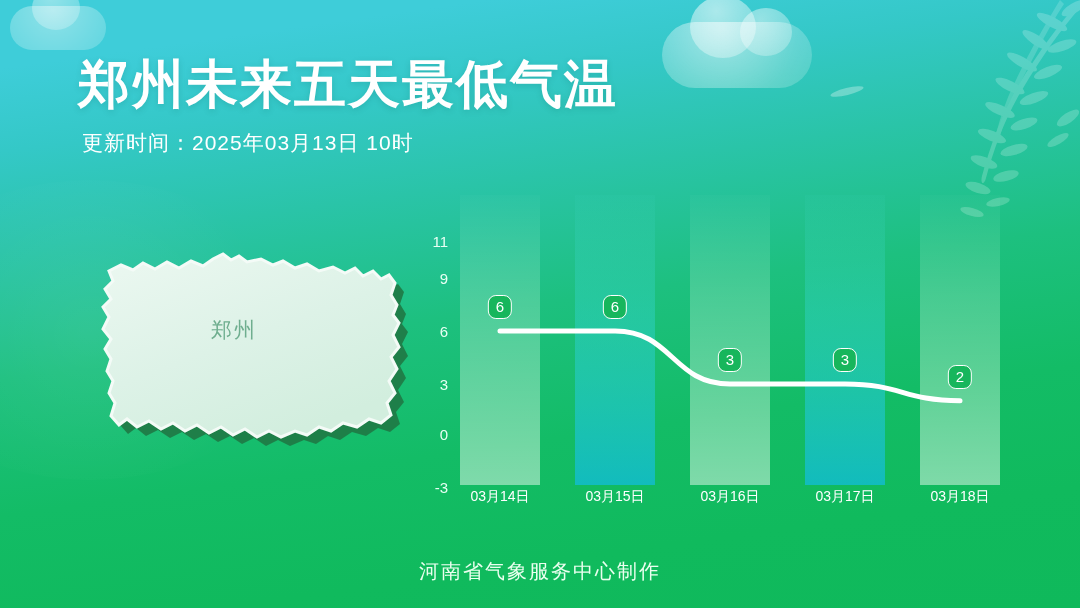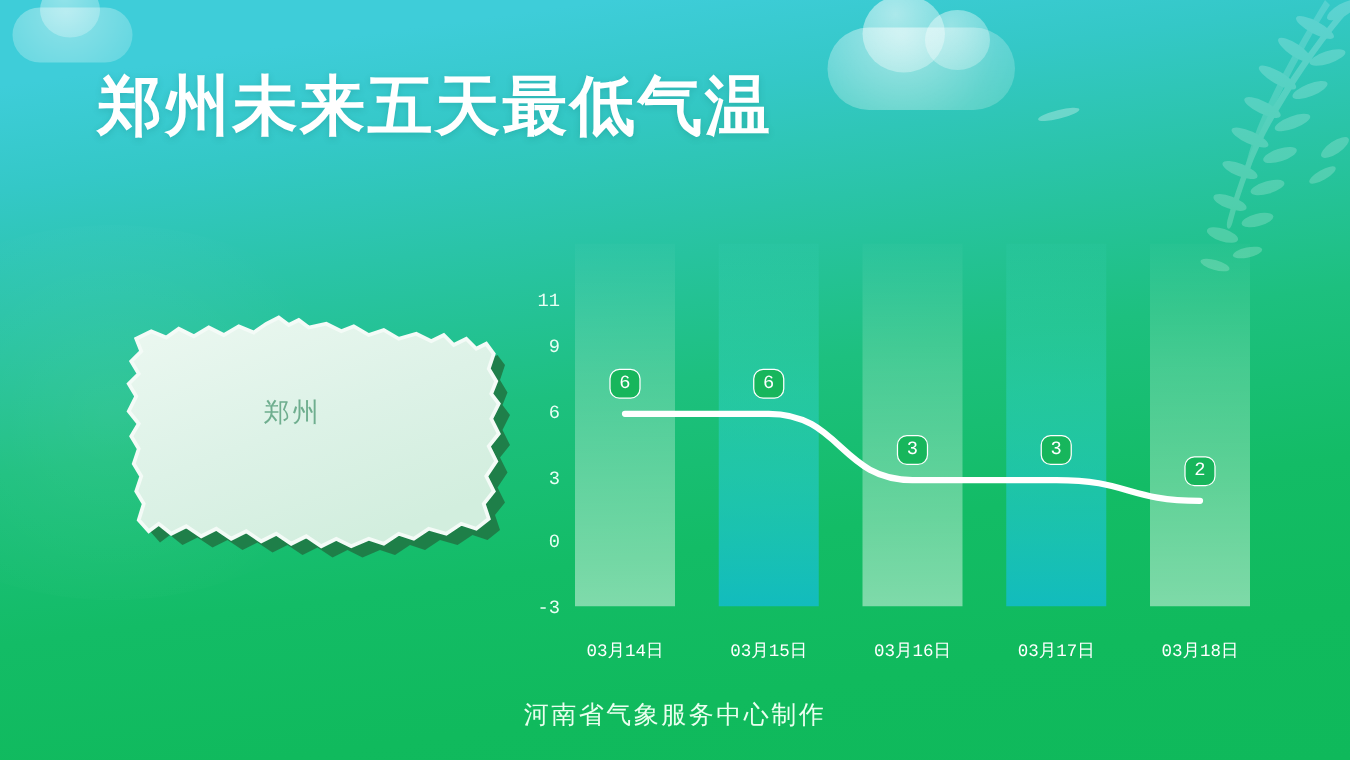--- a/index.html
+++ b/index.html
@@ -5,21 +5,21 @@
   html, body {
     margin: 0;
     padding: 0;
     background: #0f1412;
   }
   #stage {
     position: relative;
     width: 1080px;
     height: 608px;
     overflow: hidden;
-    font-family: Liberation Mono, monospace;
+    font-family: Liberation Sans, sans-serif;
     background: linear-gradient(172deg,
         #3ecdd9 0%,
         #3ecdd9 9%,
         #34c8c7 20%,
         #2ac4a8 33%,
         #1dc07f 50%,
         #13bc66 68%,
         #10ba5d 84%,
         #0fb95b 100%);
   }
@@ -117,21 +117,21 @@
   .ytick {
     position: absolute;
     width: 34px;
     text-align: right;
     font-size: 15px;
     color: #e8fff4;
     transform: translateY(-50%);
   }
   .xtick {
     position: absolute;
-    top: 512px;
+    top: 488px;
     width: 100px;
     text-align: center;
     font-size: 14px;
     color: #ffffff;
     transform: translateX(-50%);
   }
   .pt-label {
     position: absolute;
     transform: translate(-50%, -50%);
     min-width: 24px;
@@ -189,20 +189,21 @@
         <ellipse cx="88" cy="202" rx="12" ry="4" transform="rotate(-12 88 202)"></ellipse>
         <ellipse cx="62" cy="212" rx="12" ry="4" transform="rotate(16 62 212)"></ellipse>
         <ellipse cx="164" cy="8" rx="14" ry="5" transform="rotate(-30 164 8)"></ellipse>
         <ellipse cx="158" cy="118" rx="13" ry="5" transform="rotate(-34 158 118)"></ellipse>
         <ellipse cx="148" cy="140" rx="12" ry="4" transform="rotate(-30 148 140)"></ellipse>
       </g>
     </g>
   </svg>
 
   <div class="title">郑州未来五天最低气温</div>
+  <div class="subtitle">更新时间：2025年03月13日 10时</div>
 
   <div class="map-wrap">
     <svg viewBox="0 0 356 258" width="356" height="258">
       <defs>
         <linearGradient id="mapfill" x1="0" y1="0" x2="0.6" y2="1">
           <stop offset="0%" stop-color="#ecf8f1"></stop>
           <stop offset="55%" stop-color="#ddf2e7"></stop>
           <stop offset="100%" stop-color="#d2eede"></stop>
         </linearGradient>
       </defs>

